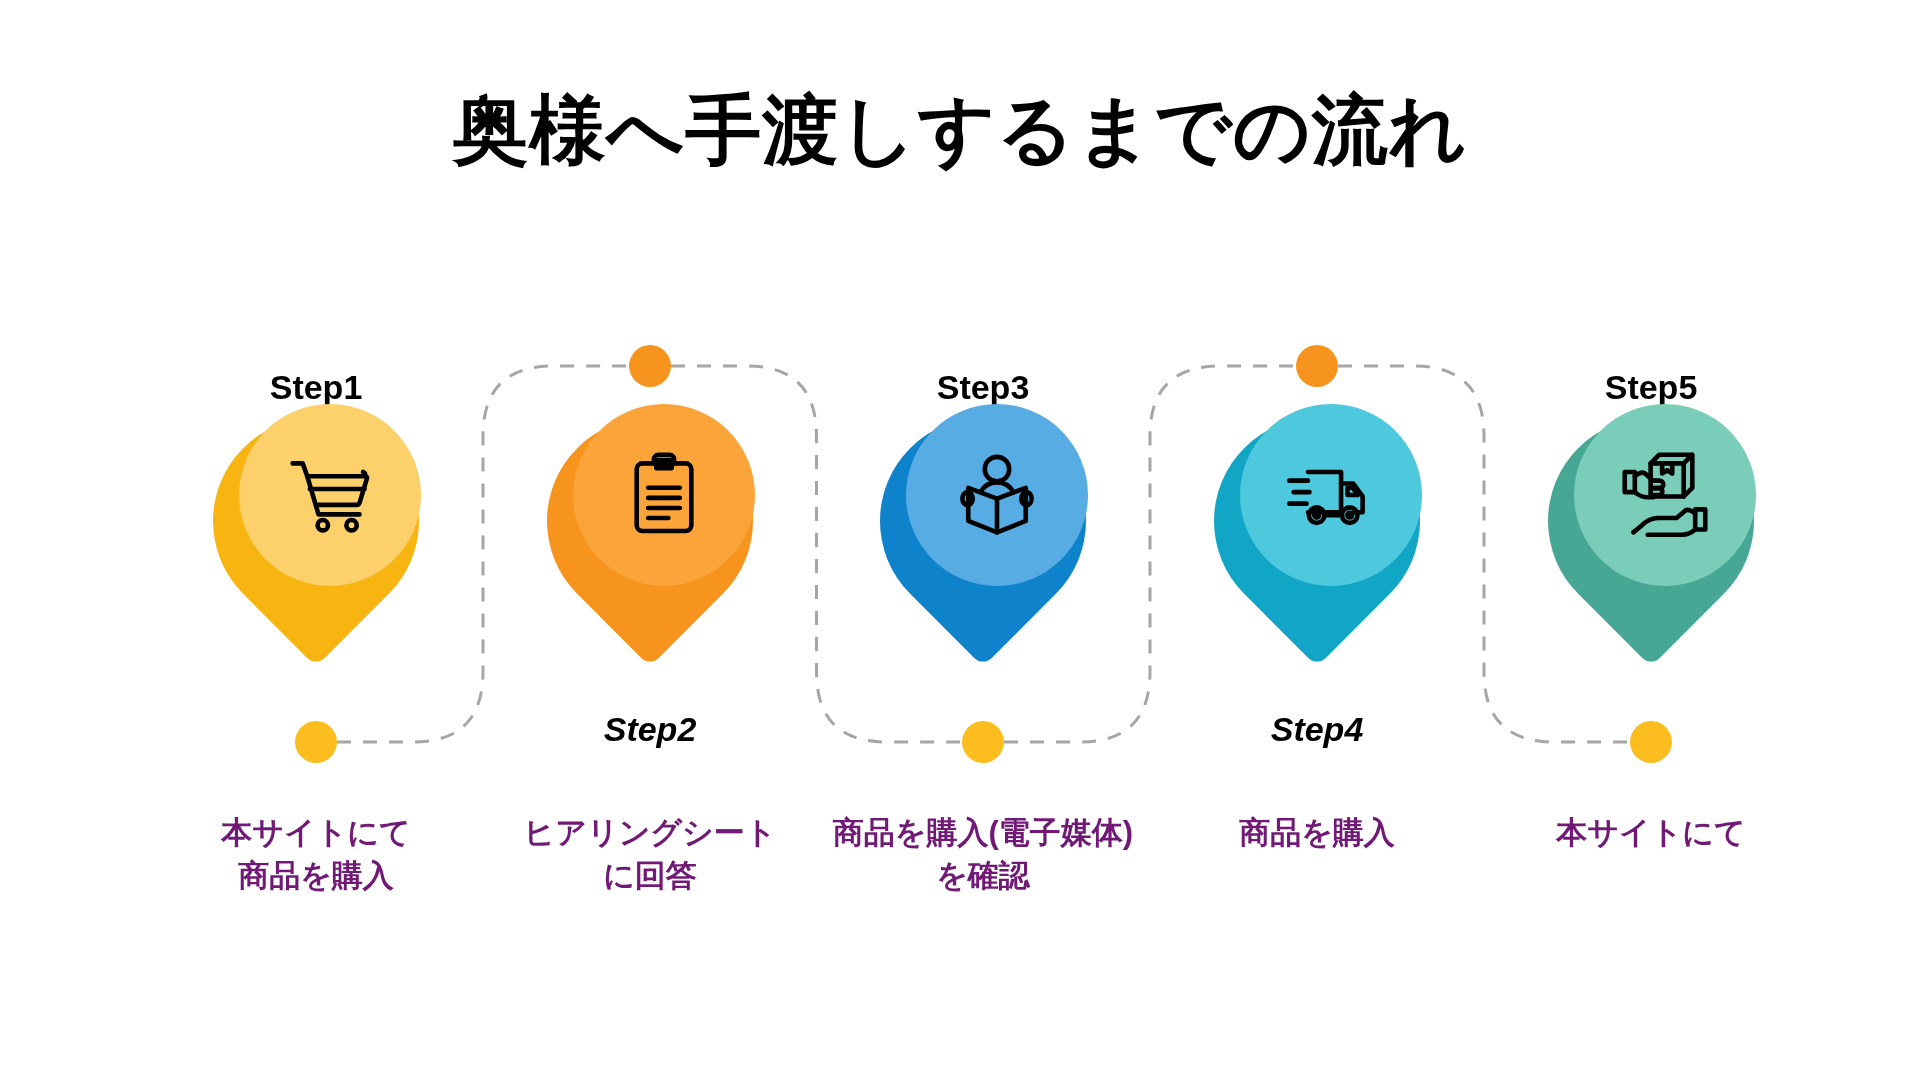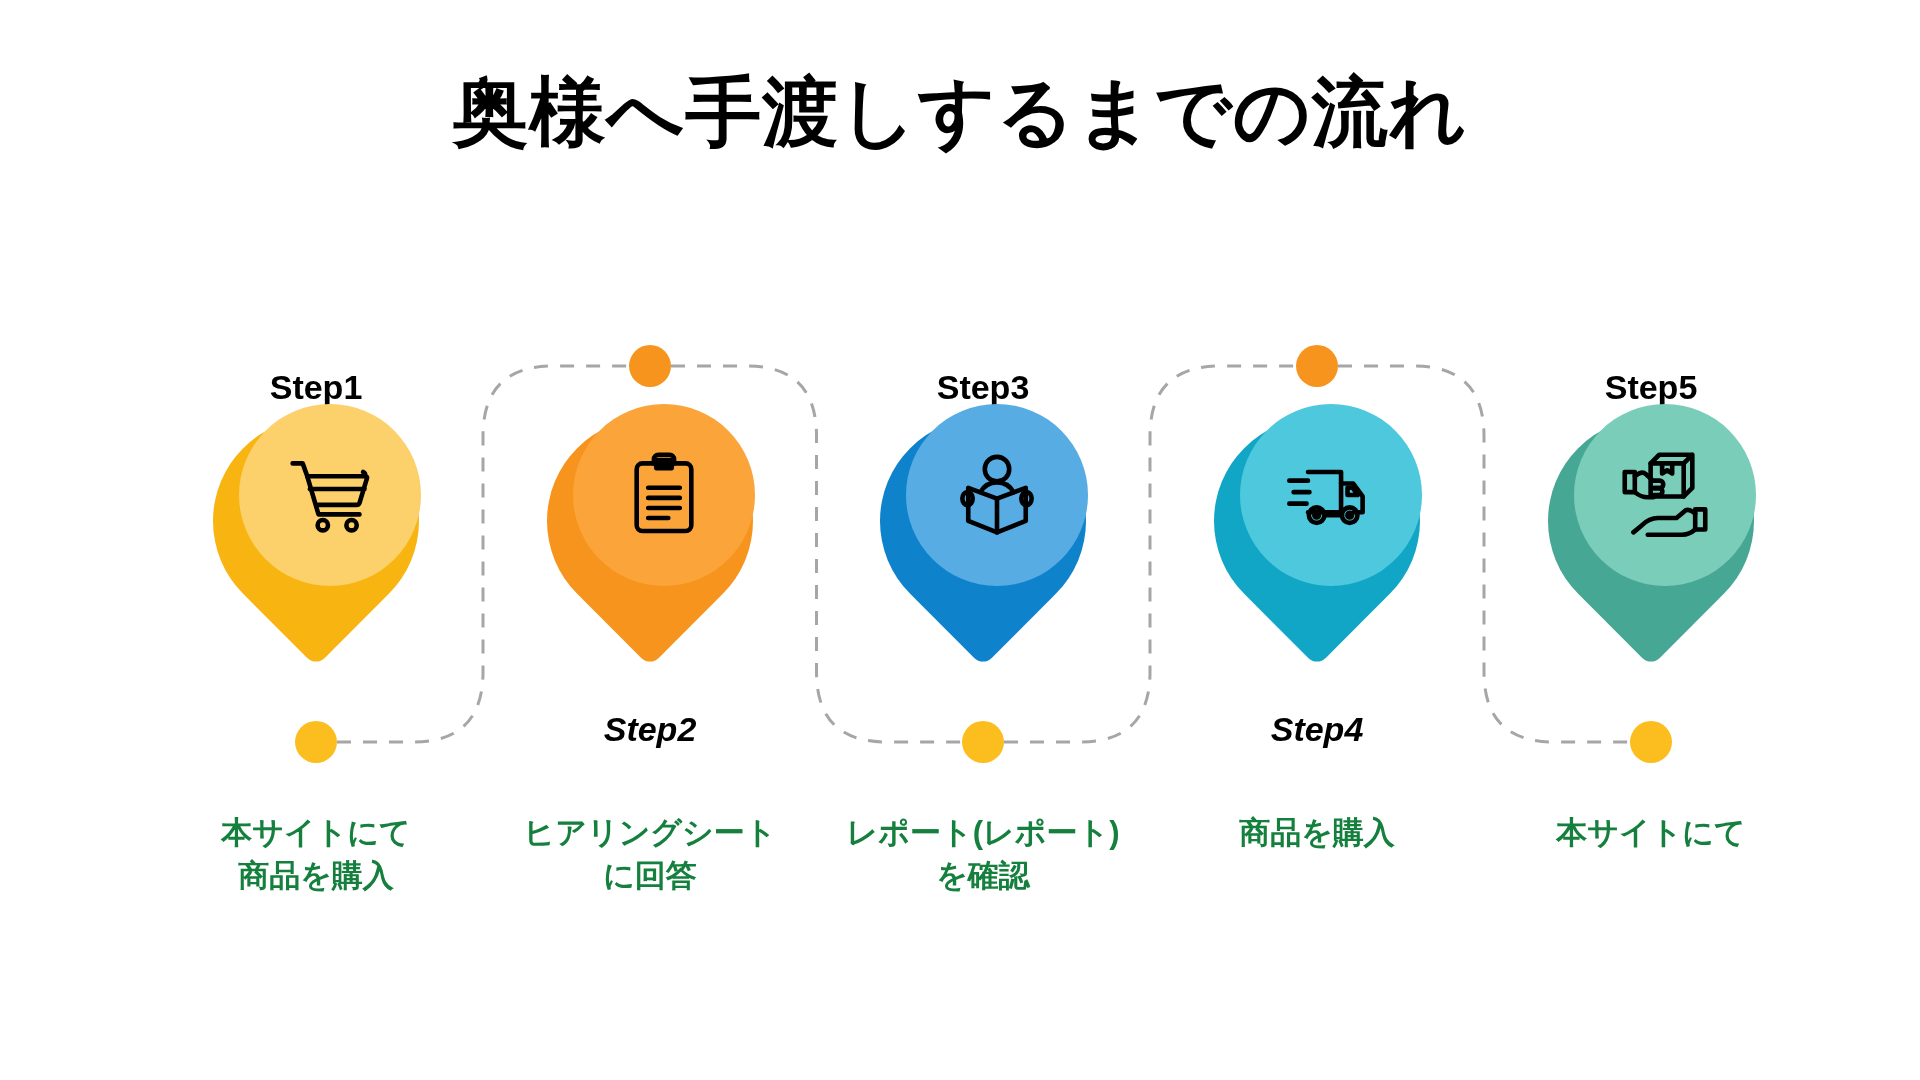--- a/index.html
+++ b/index.html
@@ -7,21 +7,21 @@
     width: 1920px; height: 1080px;
     background: #ffffff;
     font-family: "Liberation Sans", "DejaVu Sans", sans-serif;
     overflow: hidden;
   }
   #stage { position: relative; width: 1920px; height: 1080px; background: #fff; }
 
   
   .title {
     position: absolute;
-    top: 62px; left: 0; width: 1920px;
+    top: 80px; left: 0; width: 1920px;
     text-align: center;
     font-size: 76px;
     font-weight: 700;
     letter-spacing: 1px;
     color: #000000;
     white-space: nowrap;
   }
 
   
   .connector-layer {
@@ -92,21 +92,21 @@
   .desc {
     position: absolute;
     width: 330px;
     left: 50%;
     transform: translateX(-50%);
     top: 812px;
     text-align: center;
     font-size: 31px;
     font-weight: 700;
     line-height: 1.38;
-    color: #15803d;
+    color: #701a75;
     white-space: pre-line;
   }
 </style>
 </head>
 <body>
 
 <div id="stage">
 
   <div class="title">奥様へ手渡しするまでの流れ</div>
 
@@ -202,21 +202,21 @@
       <path d="M20.5 30c2.5-4.5 6.8-6.8 11.5-6.8S41 25.5 43.5 30"></path>
       <path d="M32 34.5 12 27v23l20 8 20-8V27z"></path>
       <path d="M32 34.5V58"></path>
       <ellipse cx="11.5" cy="34.5" rx="3.6" ry="4.6"></ellipse>
       <ellipse cx="52.5" cy="34.5" rx="3.6" ry="4.6"></ellipse>
     </svg>
         </span>
       </div>
     </div>
 
-    <div class="desc">レポート(レポート)
+    <div class="desc">商品を購入(電子媒体)
 を確認</div>
   </div>
       <div class="step" style="left: 1167px;">
     <div class="step-title title-down">Step4</div>
 
     <div class="pin-wrap">
       <div class="pin" style="background:#12a6c6"></div>
       <div class="disc" style="background:#4ec8dd">
         <span class="icon-slot">
           <svg viewBox="0 0 64 64" fill="none" stroke="#000" stroke-width="3.2" stroke-linecap="round" stroke-linejoin="round">

